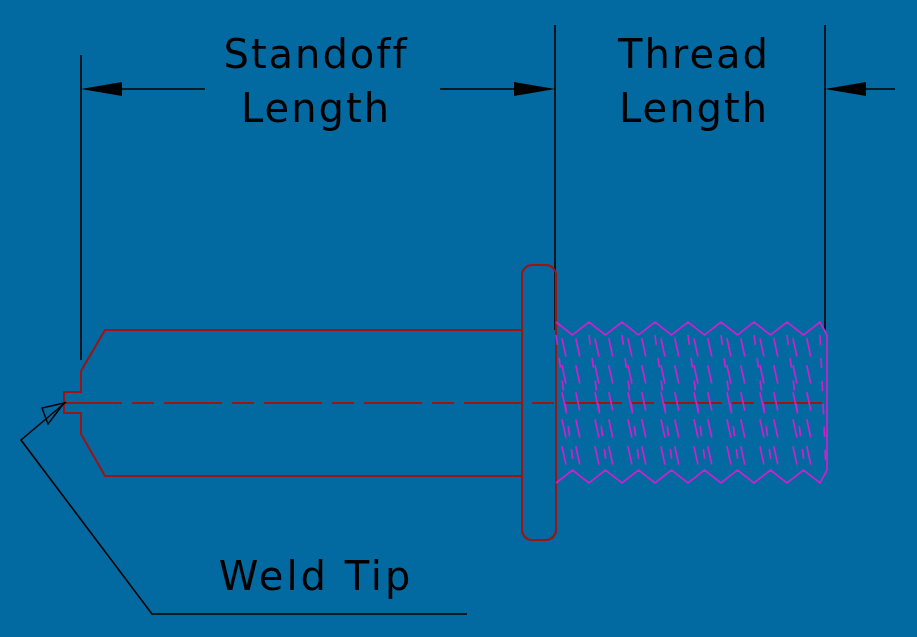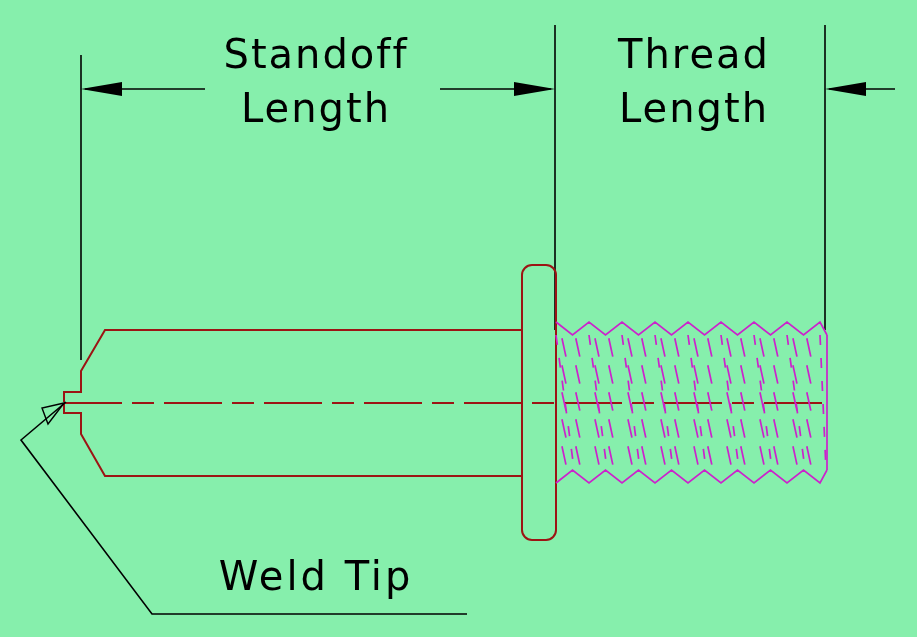--- a/index.html
+++ b/index.html
@@ -7,21 +7,21 @@
     padding: 0;
     background: #ffffff;
   }
   body {
     font-family: "Liberation Sans", sans-serif;
   }
   #drawing-root {
     position: relative;
     width: 917px;
     height: 637px;
-    background: #86efac;
+    background: #0369a1;
     overflow: hidden;
   }
   svg#cad-canvas {
     display: block;
     width: 917px;
     height: 637px;
   }
   .dim-text {
     font-family: "DejaVu Sans", sans-serif;
     font-size: 40px;

